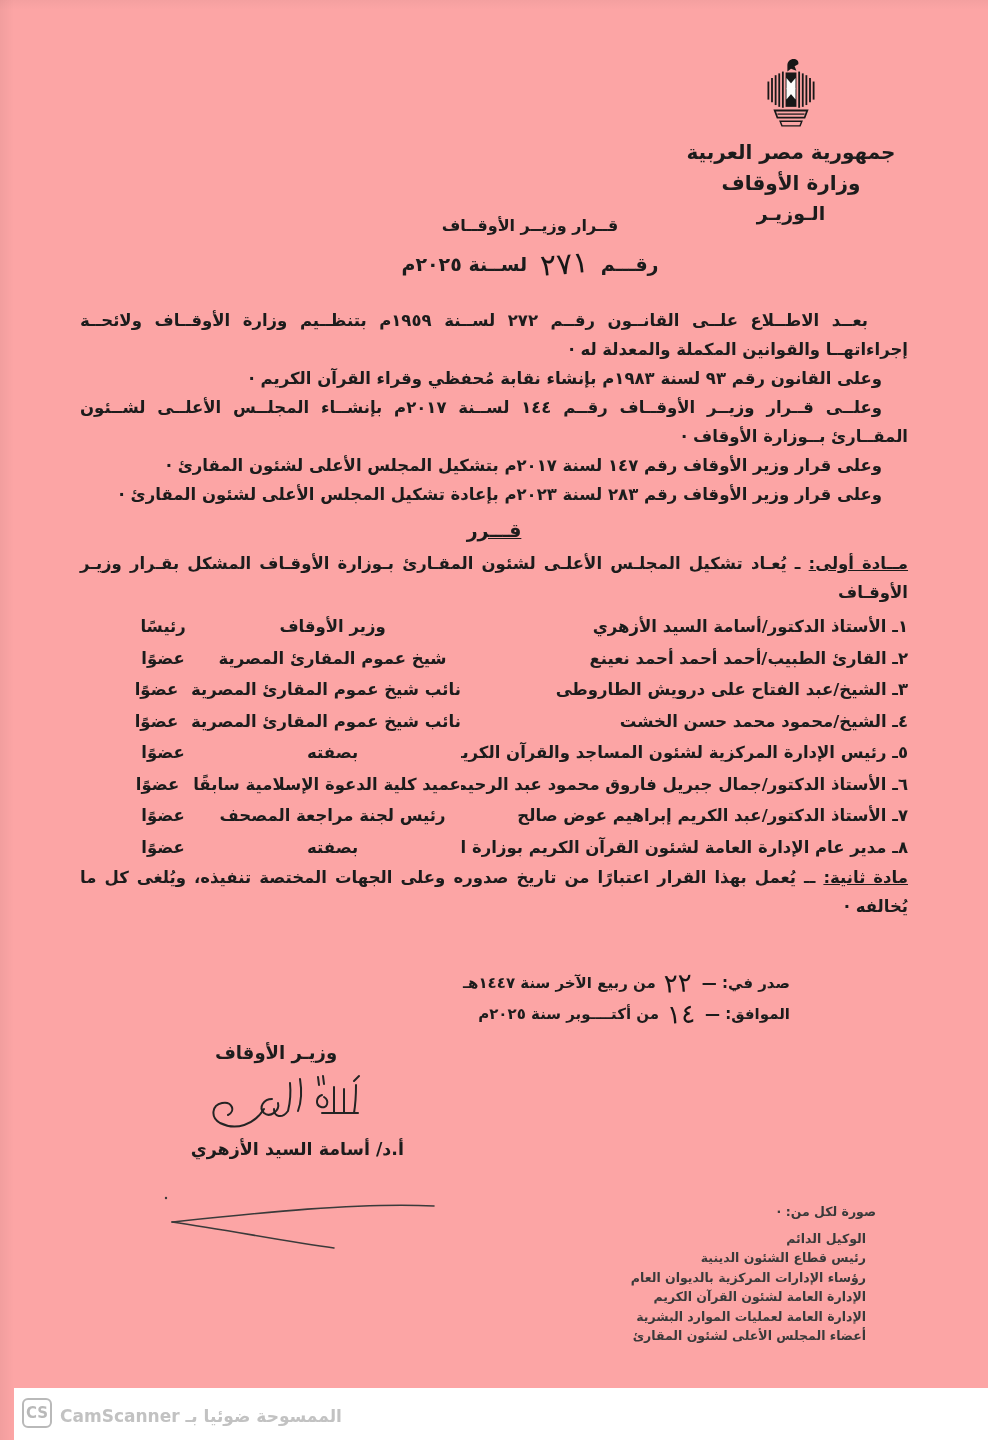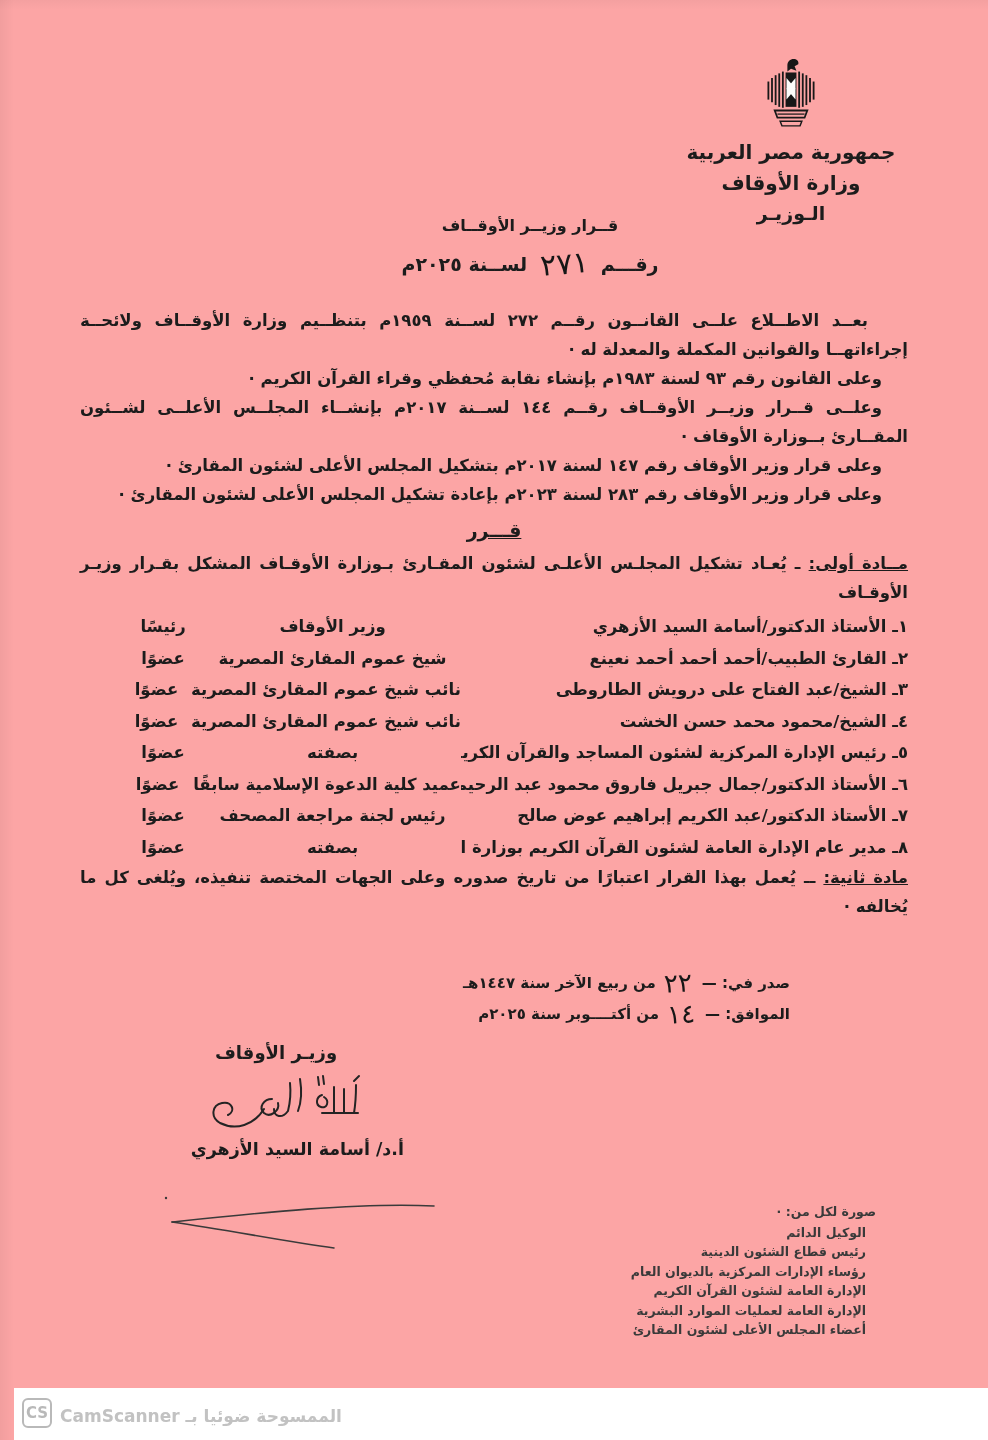--- a/index.html
+++ b/index.html
@@ -65,21 +65,21 @@
   .sig-title { font-size:18px; font-weight:bold; }
   .sig-script { display:block; margin:2px auto 0 auto; }
   .sig-name { font-size:17.5px; font-weight:bold; margin-top:0px;text-align:right; }
 
   
   .flourish { position:absolute; top:1192px; left:158px; }
 
   
   .dist { position:absolute; top:1202px; right:112px; width:330px;
           font-size:12.5px; font-weight:bold; color:#3a3a3a; text-align:right; line-height:19.5px; }
-  .dist-heading { margin-bottom:1px; }
+  .dist-heading { margin-bottom:7px; }
   .dist-item { padding-right:10px; }
 
   
   .footer { position:absolute; left:14px; bottom:0; width:100%; height:52px; background:#fff; direction:ltr; }
   .cs-logo { position:absolute; left:8px; bottom:12px; width:30px; height:30px;
              border:2.5px solid #b9b9b9; border-radius:6px; color:#b9b9b9;
              font-size:15px; font-weight:bold; display:flex; align-items:center; justify-content:center;
              font-family:"DejaVu Sans", sans-serif; }
   .footer-text { position:absolute; left:46px; bottom:14px; color:#c2c2c2;
                  font-size:17px; font-weight:bold; direction:rtl; }

